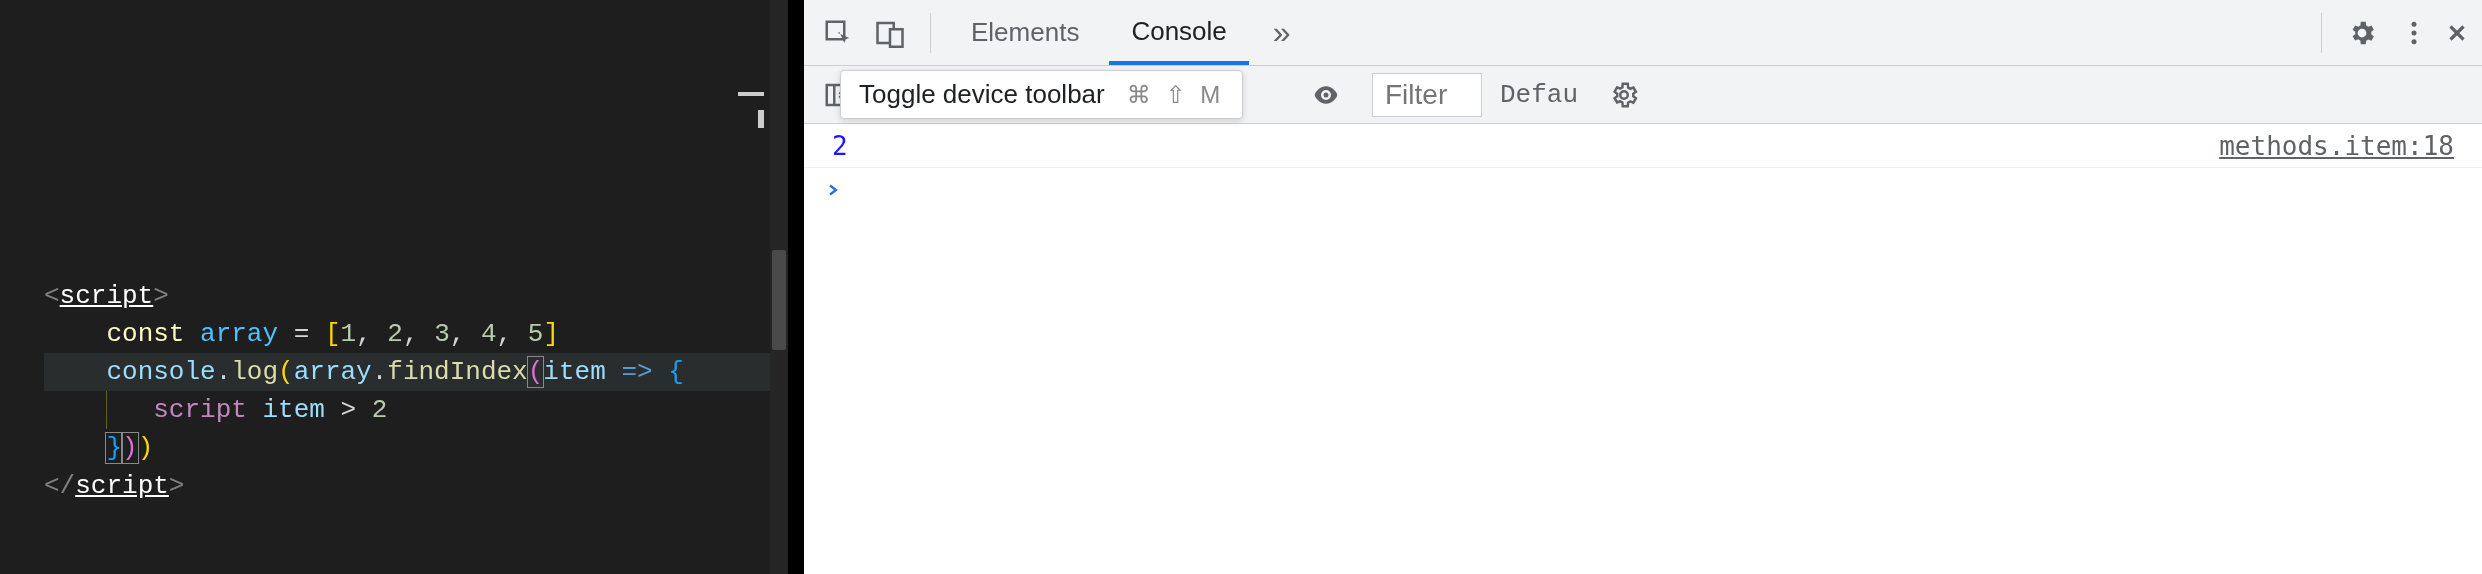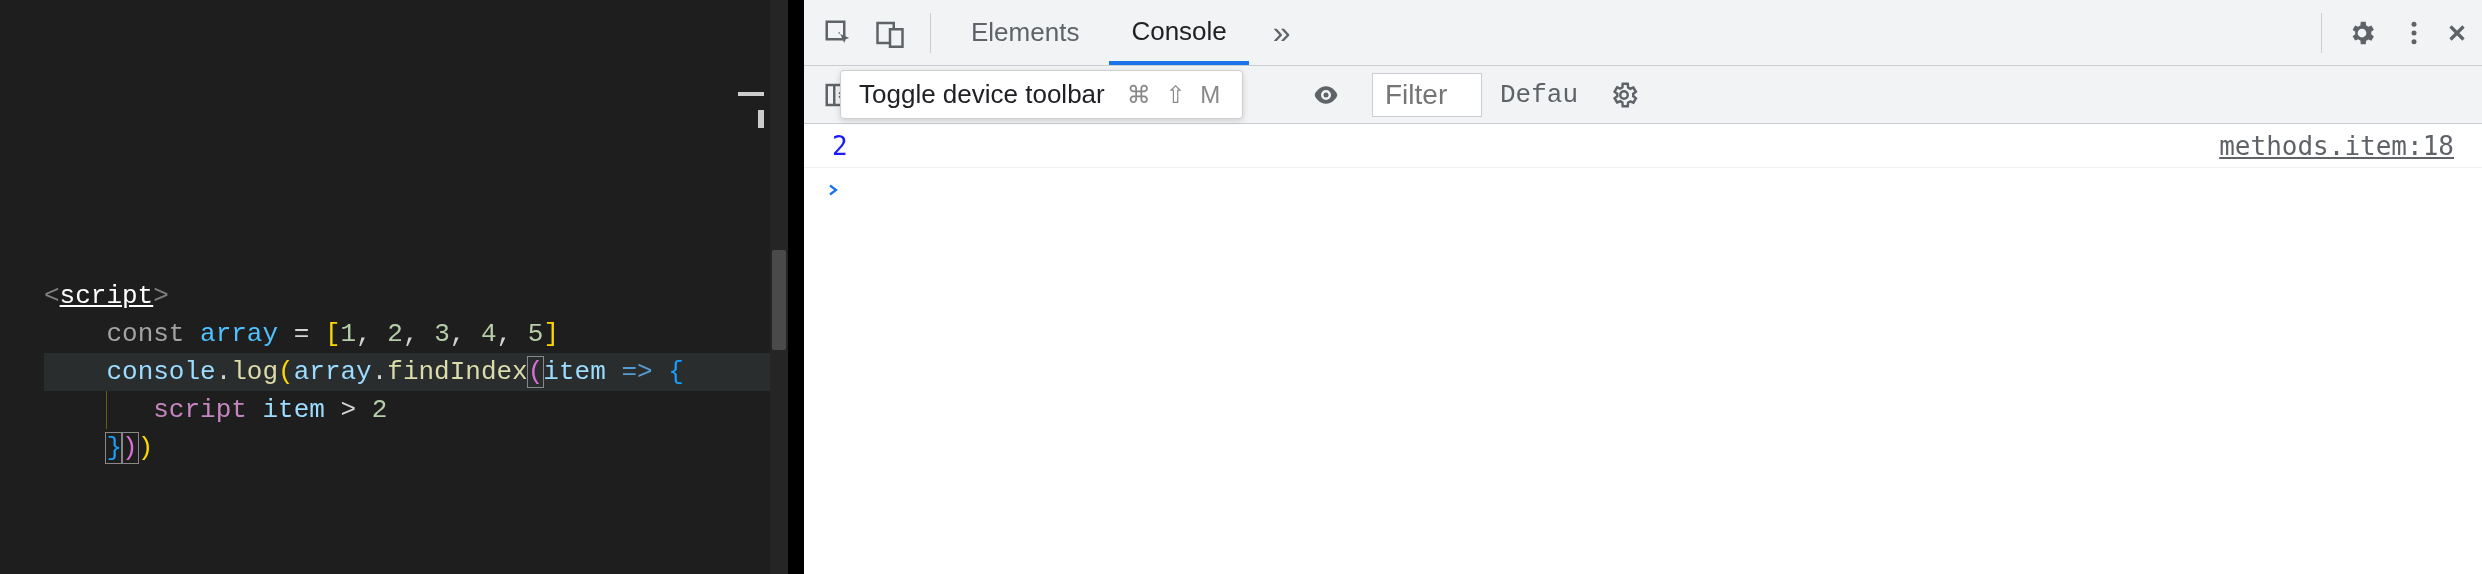--- a/index.html
+++ b/index.html
@@ -16,21 +16,21 @@
   font-size: 26px;
   line-height: 38px;
   position: relative;
   padding-top: 125px;
   padding-left: 44px;
   white-space: pre;
 }
 .editor .line { display: block; }
 .tok-tag    { color: #ffffff; text-decoration: underline; }
 .tok-angle  { color: #808080; }
-.tok-kw     { color: #a3a3a3; margin-top: 40px; }
+.tok-kw     { color: #fef9c3; margin-top: 40px; }
 .tok-const  { color: #4fc1ff; }
 .tok-var    { color: #9cdcfe; }
 .tok-op     { color: #d4d4d4; }
 .tok-num    { color: #b5cea8; }
 .tok-pun    { color: #d4d4d4; }
 .tok-fn     { color: #dcdcaa; }
 .tok-ret    { color: #c586c0; }
 .tok-arrow  { color: #569cd6; }
 .tok-br-y   { color: #ffd700; }
 .tok-br-p   { color: #da70d6; }
@@ -222,20 +222,21 @@
 
 <div class="editor" id="editor-root">
   
   
   
 <span class="line"><span class="tok-angle">&lt;</span><span class="tok-tag">script</span><span class="tok-angle">&gt;</span>
 </span><span class="line"><span class="">    </span><span class="tok-kw">const</span><span class=""> </span><span class="tok-const">array</span><span class=""> </span><span class="tok-op">=</span><span class=""> </span><span class="tok-br-y">[</span><span class="tok-num">1</span><span class="tok-pun">, </span><span class="tok-num">2</span><span class="tok-pun">, </span><span class="tok-num">3</span><span class="tok-pun">, </span><span class="tok-num">4</span><span class="tok-pun">, </span><span class="tok-num">5</span><span class="tok-br-y">]</span>
 </span><span class="line hl"><span class="">    </span><span class="tok-var">console</span><span class="tok-pun">.</span><span class="tok-fn">log</span><span class="tok-br-y">(</span><span class="tok-var">array</span><span class="tok-pun">.</span><span class="tok-fn">findIndex</span><span class="tok-br-p match-br">(</span><span class="tok-var">item</span><span class=""> </span><span class="tok-arrow">=&gt;</span><span class=""> </span><span class="tok-br-b">{</span>
 </span><span class="line"><span class="">    </span><span class="guide"></span><span class="">   </span><span class="tok-ret">script</span><span class=""> </span><span class="tok-var">item</span><span class=""> </span><span class="tok-op">&gt;</span><span class=""> </span><span class="tok-num">2</span>
 </span><span class="line"><span class="">    </span><span class="tok-br-b match-br">}</span><span class="tok-br-p match-br">)</span><span class="tok-br-y">)</span>
+</span><span class="line"><span class="tok-angle">&lt;/</span><span class="tok-tag">script</span><span class="tok-angle">&gt;</span>
 </span><div class="editor-minimap">
     <div class="thumb"></div>
   </div><div class="editor-gutter-mark"></div><div class="editor-gutter-mark2"></div></div>
 
 <div class="divider"></div>
 
 <div class="devtools">
 
   <div class="dt-tabs">
     <div class="dt-icon-btn">

